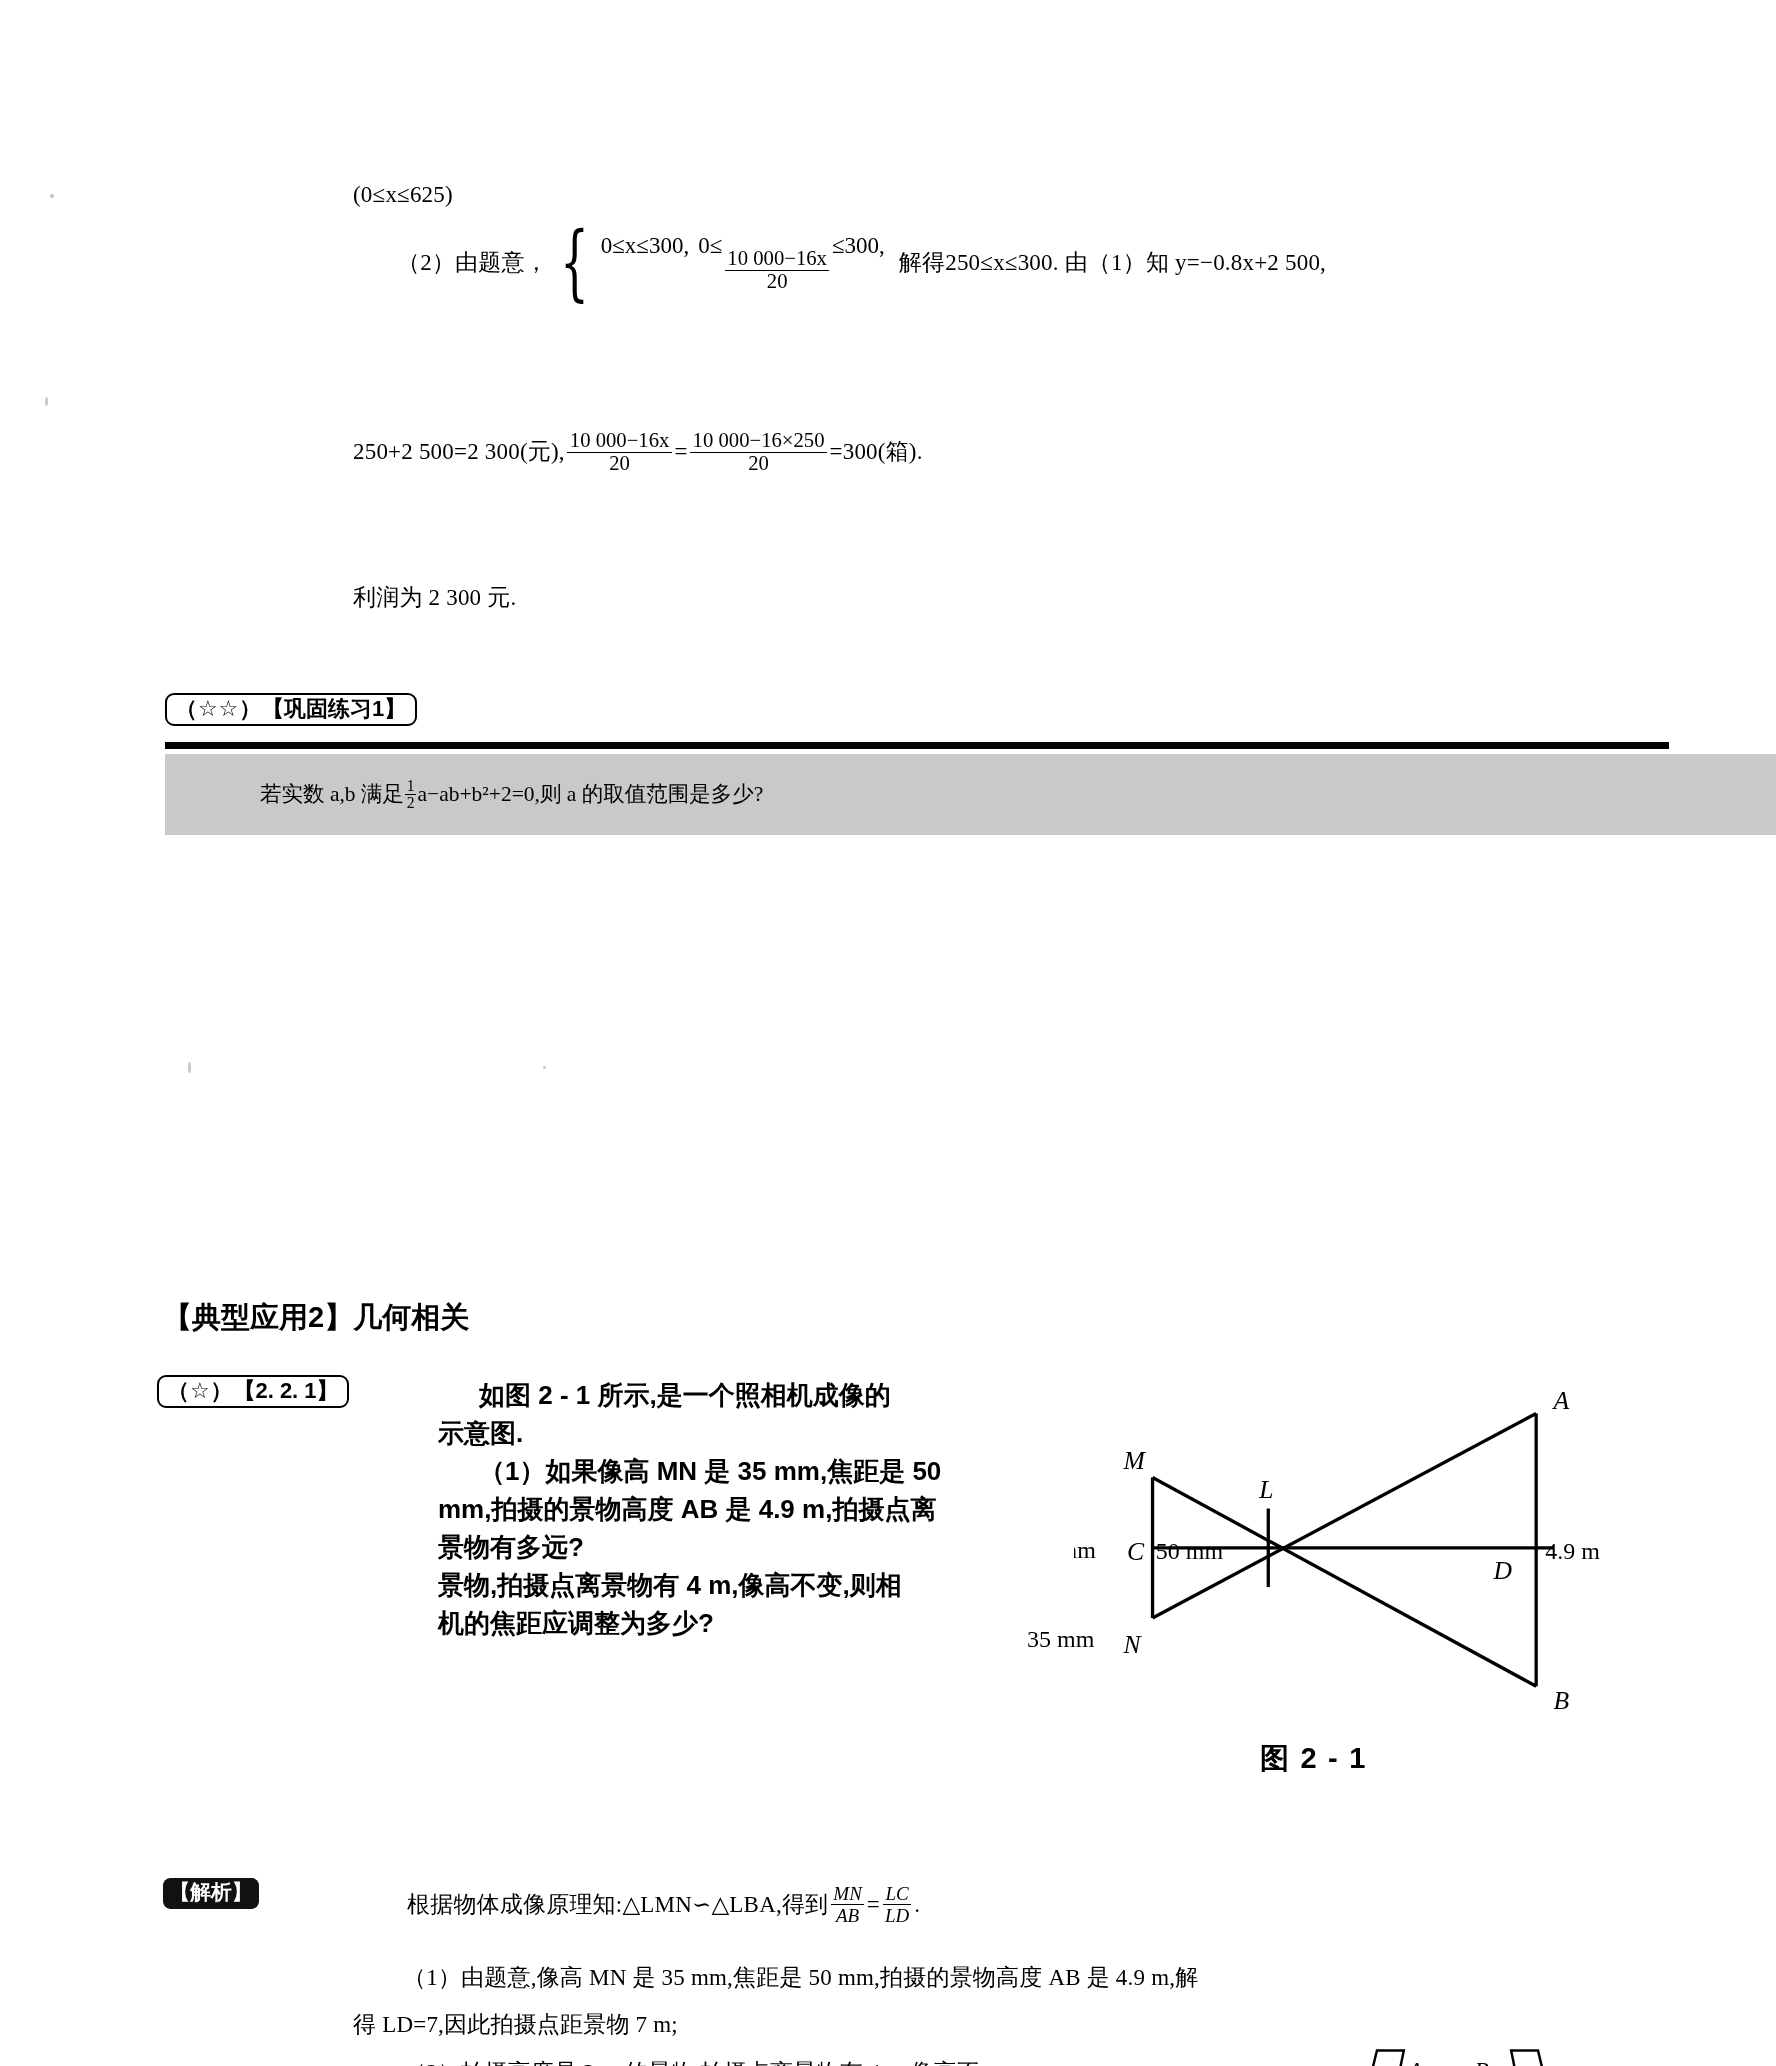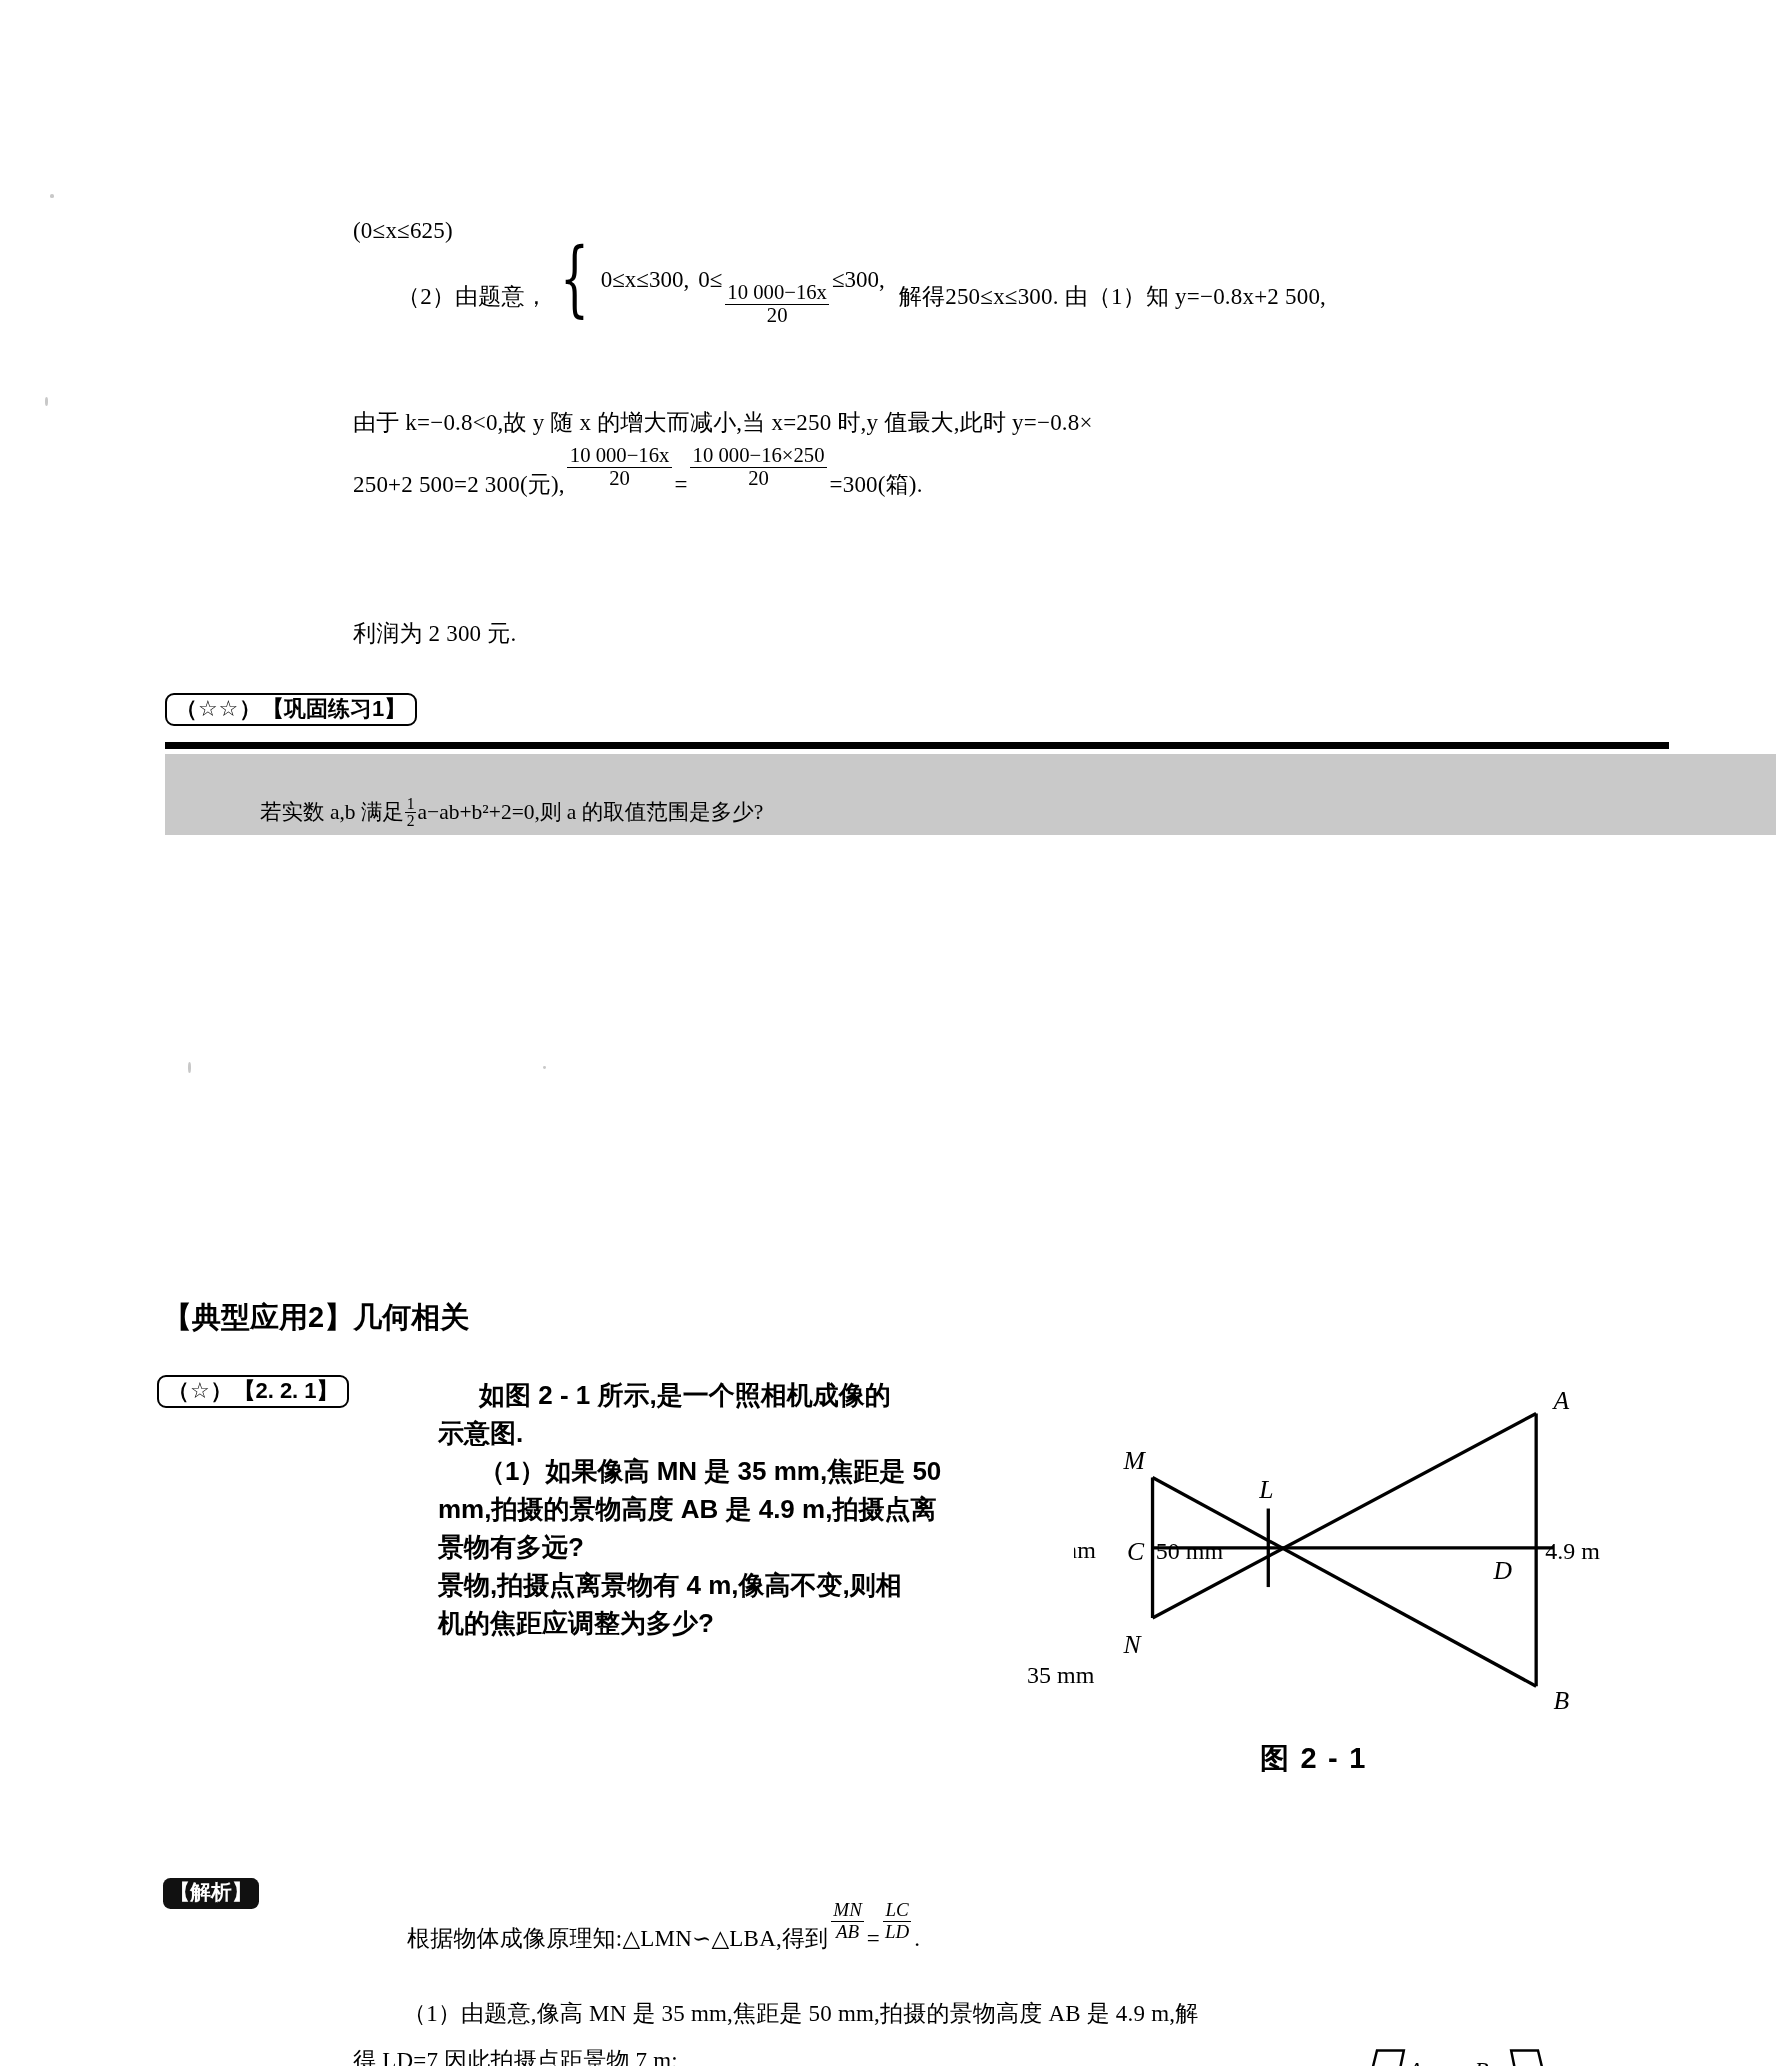--- a/index.html
+++ b/index.html
@@ -16,21 +16,21 @@
     overflow: hidden;
   }
 
   
   .page {
     position: absolute;
     inset: 0;
   }
   .blk { position: absolute; }
 
-  .serif  { font-family: "Liberation Serif", "DejaVu Serif", serif; margin-top: 36px; }
+  .serif  { font-family: "Liberation Serif", "DejaVu Serif", serif; }
   .sans   { font-family: "Liberation Sans", "DejaVu Sans", sans-serif; }
 
   .body-text {
     font-size: 23px;
     line-height: 38px;
     letter-spacing: 0.2px;
   }
   .ital { font-style: italic; }
   .bold { font-weight: bold; }
 
@@ -190,21 +190,20 @@
               <span class="num">10 000−16x</span>
               <span class="den">20</span>
             </span><span>≤300,</span>
         </span>
       </span>
     </span>
 
     <span class="body-text serif" style="white-space:nowrap; margin-left:14px;">解得250≤x≤300. 由（1）知 y=−0.8x+2 500,</span>
   </div>
 
-  <div class="blk body-text serif" style="left:353px; top:368px; white-space:nowrap;">由于 k=−0.8&lt;0,故 y 随 x 的增大而减小,当 x=250 时,y 值最大,此时 y=−0.8×</div>
 
   <div class="blk" style="left:353px; top:430px; display:flex; align-items:center; white-space:nowrap;">
     <span class="body-text serif">250+2 500=2 300(元),</span>
     <span class="frac">
       <span class="num">10 000−16x</span>
       <span class="den">20</span>
     </span>
     <span class="body-text serif">=</span>
     <span class="frac">
       <span class="num">10 000−16×250</span>

